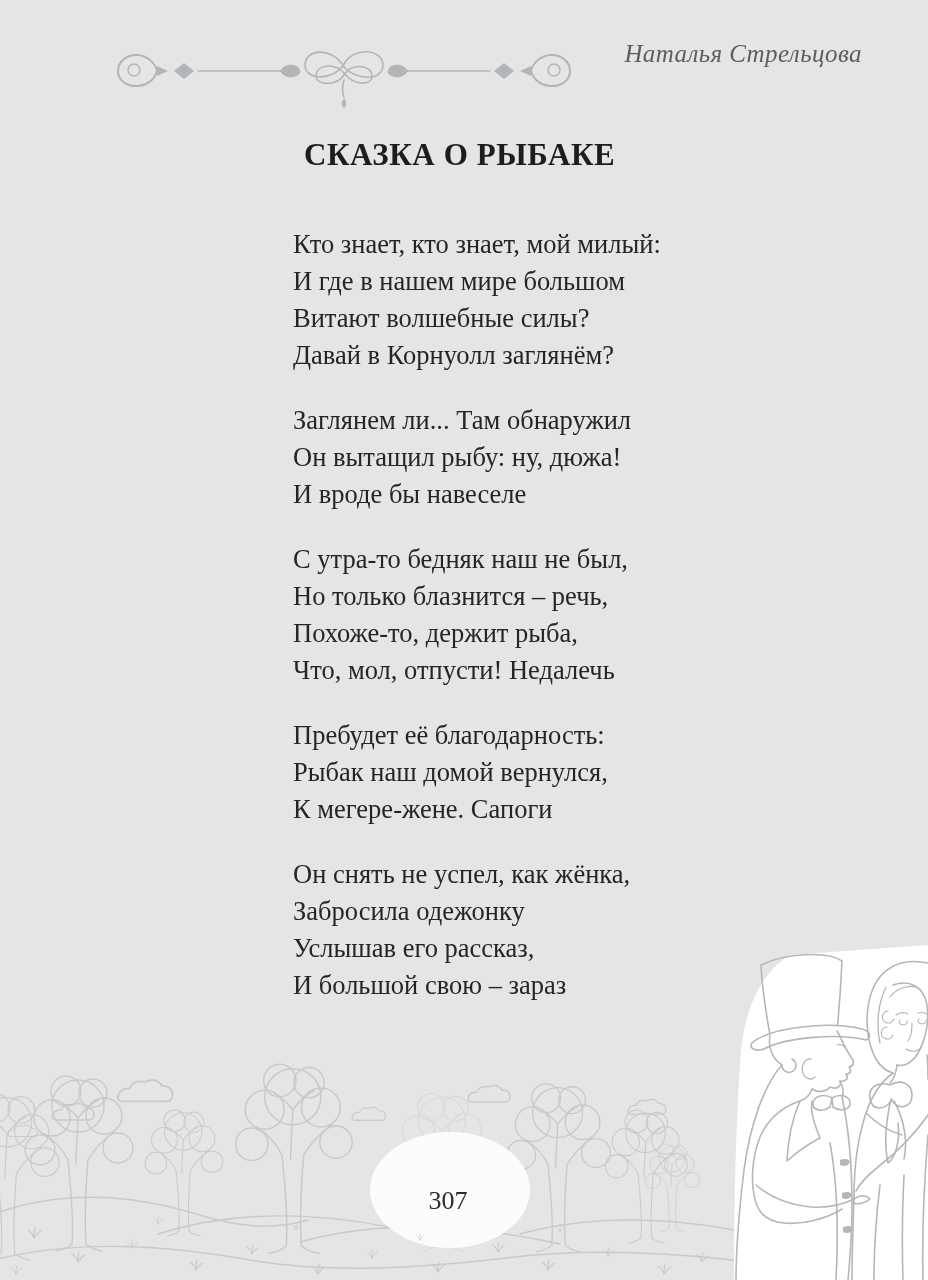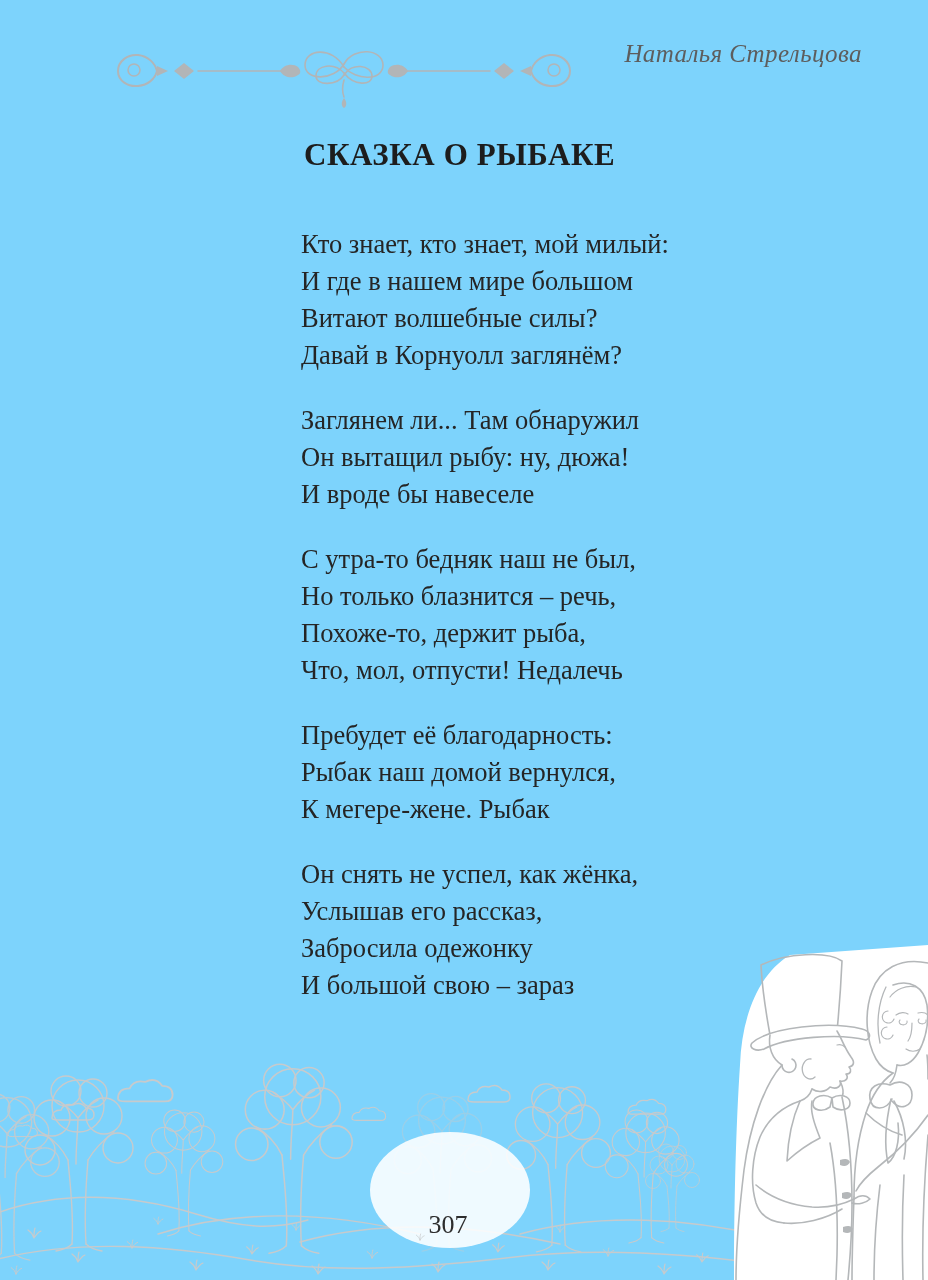--- a/index.html
+++ b/index.html
@@ -1,37 +1,37 @@
 <!DOCTYPE html>
 <html><head>
 <meta charset="utf-8">
 <style>
   html,body{margin:0;padding:0;background:#ffffff;}
   body{width:928px;height:1280px;position:relative;overflow:hidden;
        font-family:"Liberation Serif","DejaVu Serif",serif;color:#262626;}
-  .page{position:absolute;inset:0;background:#7dd3fc;}
+  .page{position:absolute;inset:0;background:#e5e5e5;}
 
   
   .ornament{position:absolute;left:110px;top:34px;width:468px;height:76px;}
   .author{position:absolute;right:66px;top:40px;font-style:italic;
           font-size:25px;color:#5d5d5d;letter-spacing:.4px;}
 
   
   .title{position:absolute;left:288px;top:116px;margin:16px;
          font-size:31px;font-weight:bold;color:#1d1d1d;
          line-height:46px;letter-spacing:.6px;}
   .poem{position:absolute;left:289px;top:226px;font-size:26.5px;color:#252525;}
-  .stanza{margin:0 0 28px 12px;}
+  .stanza{margin:0 0 28px 4px;}
   .vline{line-height:37px;white-space:nowrap;}
 
   
   .trees-svg{position:absolute;left:0;top:1062px;width:928px;height:218px;z-index:1;}
   .couple-svg{position:absolute;right:0;top:935px;width:238px;height:345px;z-index:2;}
   .page-number{position:absolute;left:388px;top:1186px;width:120px;z-index:3;
-               text-align:center;font-size:26px;color:#2d2d2d;margin-top:24px;}
+               text-align:center;font-size:26px;color:#2d2d2d;}
   svg{display:block;}
 </style>
 </head>
 <body>
 
 <div class="page">
 
   <svg class="ornament" viewBox="0 0 468 76" fill="none" stroke="#b2b5b7" stroke-width="2" stroke-linecap="round">
     <defs>
       <g id="orn-side">
@@ -75,26 +75,26 @@
     </div>
     <div class="stanza">
       <div class="vline">С утра-то бедняк наш не был,</div>
       <div class="vline">Но только блазнится – речь,</div>
       <div class="vline">Похоже-то, держит рыба,</div>
       <div class="vline">Что, мол, отпусти! Недалечь</div>
     </div>
     <div class="stanza">
       <div class="vline">Пребудет её благодарность:</div>
       <div class="vline">Рыбак наш домой вернулся,</div>
-      <div class="vline">К мегере-жене. Рыбак</div>
+      <div class="vline">К мегере-жене. Сапоги</div>
     </div>
     <div class="stanza">
       <div class="vline">Он снять не успел, как жёнка,</div>
+      <div class="vline">Забросила одежонку</div>
       <div class="vline">Услышав его рассказ,</div>
-      <div class="vline">Забросила одежонку</div>
       <div class="vline">И большой свою – зараз</div>
     </div>
   </div>
 
   <svg class="trees-svg" viewBox="0 0 928 218" fill="none" stroke="#c7cacc" stroke-width="1.4" stroke-linecap="round">
     <defs>
       <g id="tree">
         <path d="M54,172 C56,140 52,112 50,88 M68,172 C66,140 68,112 70,88"></path>
         <path d="M54,172 C50,176 44,178 38,179 M68,172 C72,176 78,178 84,179"></path>
         <path d="M50,88 C44,76 36,68 26,62 M70,88 C78,74 88,66 96,60 M58,92 C58,72 60,58 60,46 M60,46 C54,38 48,34 42,30 M60,46 C66,38 72,32 80,28"></path>

